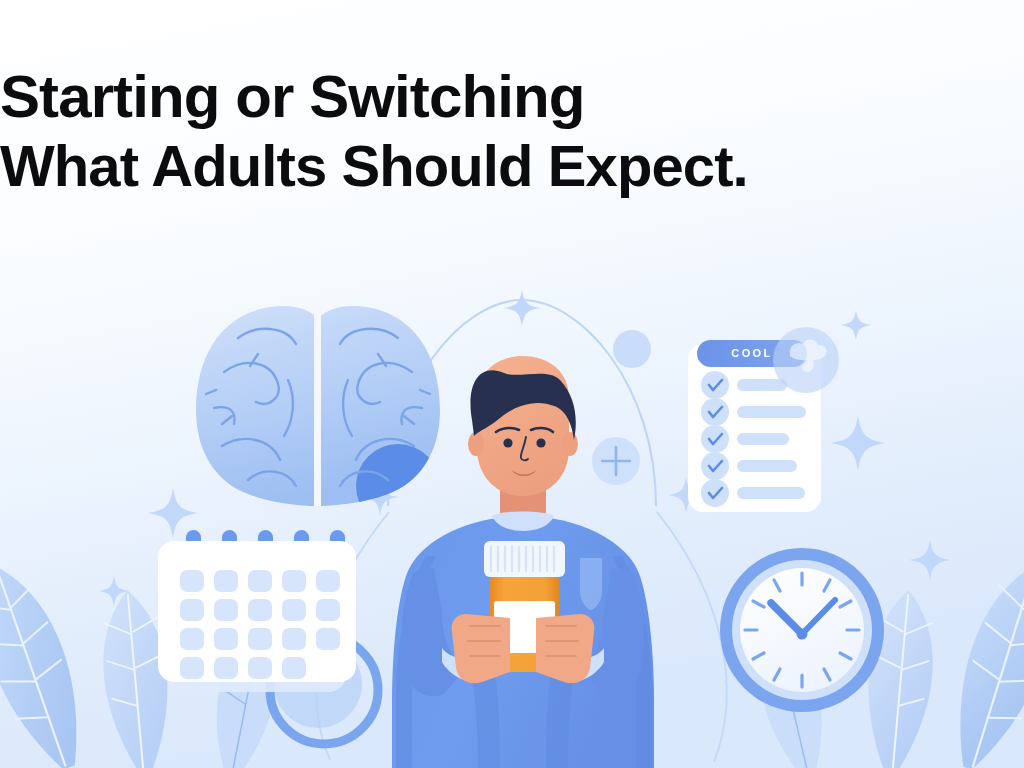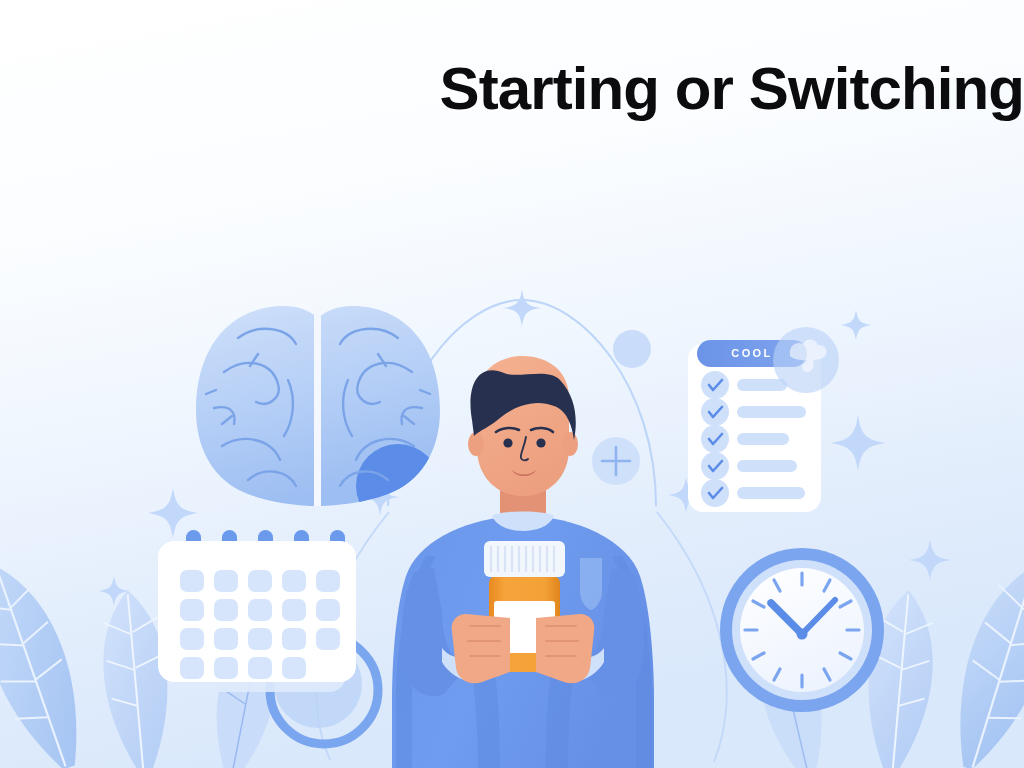--- a/index.html
+++ b/index.html
@@ -12,25 +12,24 @@
     position: relative;
     width: 1024px; height: 768px;
     background: linear-gradient(180deg, #ffffff 0%, #fbfdff 28%, #f0f6fe 52%, #e3eefc 78%, #dbe9fb 100%);
     overflow: hidden;
   }
   #artboard { position: absolute; inset: 0; }
 
   
   .title-block {
     position: absolute;
-    left: 0; right: 0; top: 54px;
-    text-align: right;
+    left: 0; right: 0; top: 62px;
+    text-align: left;
     z-index: 40;
     pointer-events: none;
-    padding-left: 18px;
   }
   .title-line {
     display: block;
     color: #0c0c0f;
     font-weight: 700;
     font-size: 60px;
     line-height: 1.17;
     letter-spacing: -0.9px;
     white-space: nowrap;
   }
@@ -385,19 +384,20 @@
           <path d="M576 626 L546 626"></path>
           <path d="M578 641 L546 641"></path>
           <path d="M576 656 L546 656"></path>
         </g>
       </g>
     </g>
   </svg>
 
   <div class="title-block">
     <span class="title-line l1">Starting or Switching</span>
+    <span class="title-line l3">What Adults Should Expect.</span>
   </div>
 
   <div style="position:absolute;left:697px;top:340px;width:110px;height:27px;">
     <span class="cool-chip-text">COOL</span>
   </div>
 
 </div>
 
 </body></html>

